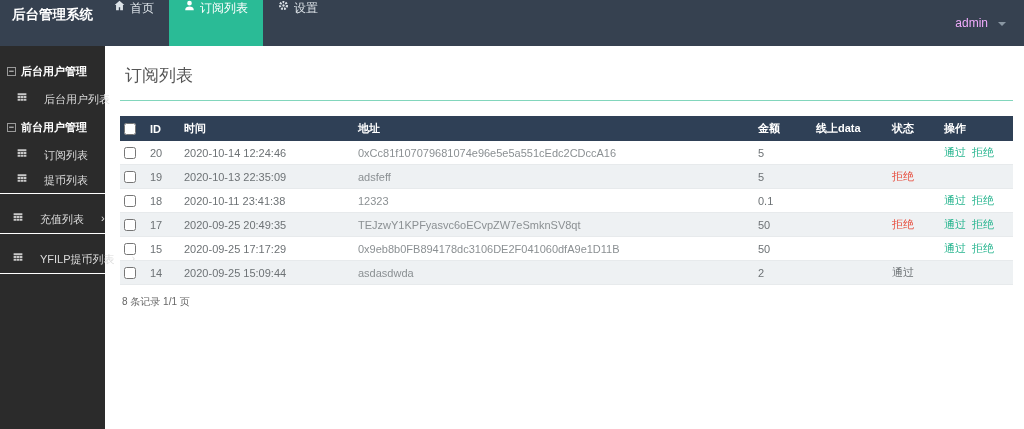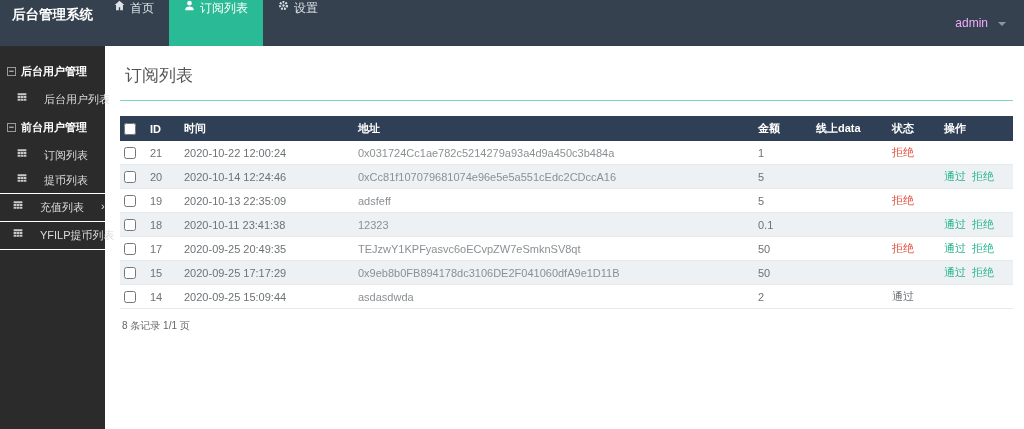--- a/index.html
+++ b/index.html
@@ -55,21 +55,21 @@
     font-size: 9px; line-height: 6px; text-align: center; display: inline-block;
     flex-shrink: 0;
   }
   .sb-item {
     display: flex; align-items: flex-start; gap: 17px;
     padding: 5px 4px 5px 17px; color: #dcdcdc; cursor: pointer; white-space: nowrap;
   }
   .sb-item svg { fill: #c9c9c9; flex-shrink: 0; }
   .sb-item.boxed {
     border-top: 1px solid #ffffff; border-bottom: 1px solid #ffffff;
-    padding-left: 13px; padding-top: 6px; padding-bottom: 6px;
+    padding-left: 13px; padding-top: 18px; padding-bottom: 6px;
   }
   .sb-item.boxed + .sb-item.boxed { border-top: none; }
   .sb-chevron { margin-left: auto; padding-right: 5px; color: #e0e0e0; font-size: 11px; }
 
   
   .content { flex: 1; padding: 14px 11px 0 15px; overflow: hidden; }
   .page-title { font-size: 17px; color: #555555; font-weight: normal; margin: 4px 0 13px 5px; }
   .title-rule { border: none; border-top: 1px solid #82d6bc; margin: 0 0 15px 0; }
 
   table { width: 100%; border-collapse: collapse; table-layout: fixed; font-size: 11px; }
@@ -187,30 +187,20 @@
           <th>ID</th>
           <th>时间</th>
           <th>地址</th>
           <th>金额</th>
           <th>线上data</th>
           <th>状态</th>
           <th>操作</th>
         </tr>
       </thead>
       <tbody>
-  <tr>
-    <td class="c-cb"><input type="checkbox" style=""></td>
-    <td class="c-id">21</td>
-    <td class="c-time">2020-10-22 12:00:24</td>
-    <td class="c-addr">0x031724Cc1ae782c5214279a93a4d9a450c3b484a</td>
-    <td class="c-amt">1</td>
-    <td class="c-data"></td>
-    <td class="c-status rejected">拒绝</td>
-    <td class="c-ops"></td>
-  </tr>
 
   <tr>
     <td class="c-cb"><input type="checkbox" style=""></td>
     <td class="c-id">20</td>
     <td class="c-time">2020-10-14 12:24:46</td>
     <td class="c-addr">0xCc81f107079681074e96e5e5a551cEdc2CDccA16</td>
     <td class="c-amt">5</td>
     <td class="c-data"></td>
     <td class="c-status"></td>
     <td class="c-ops"><a class="op-link">通过</a><a class="op-link">拒绝</a></td>

